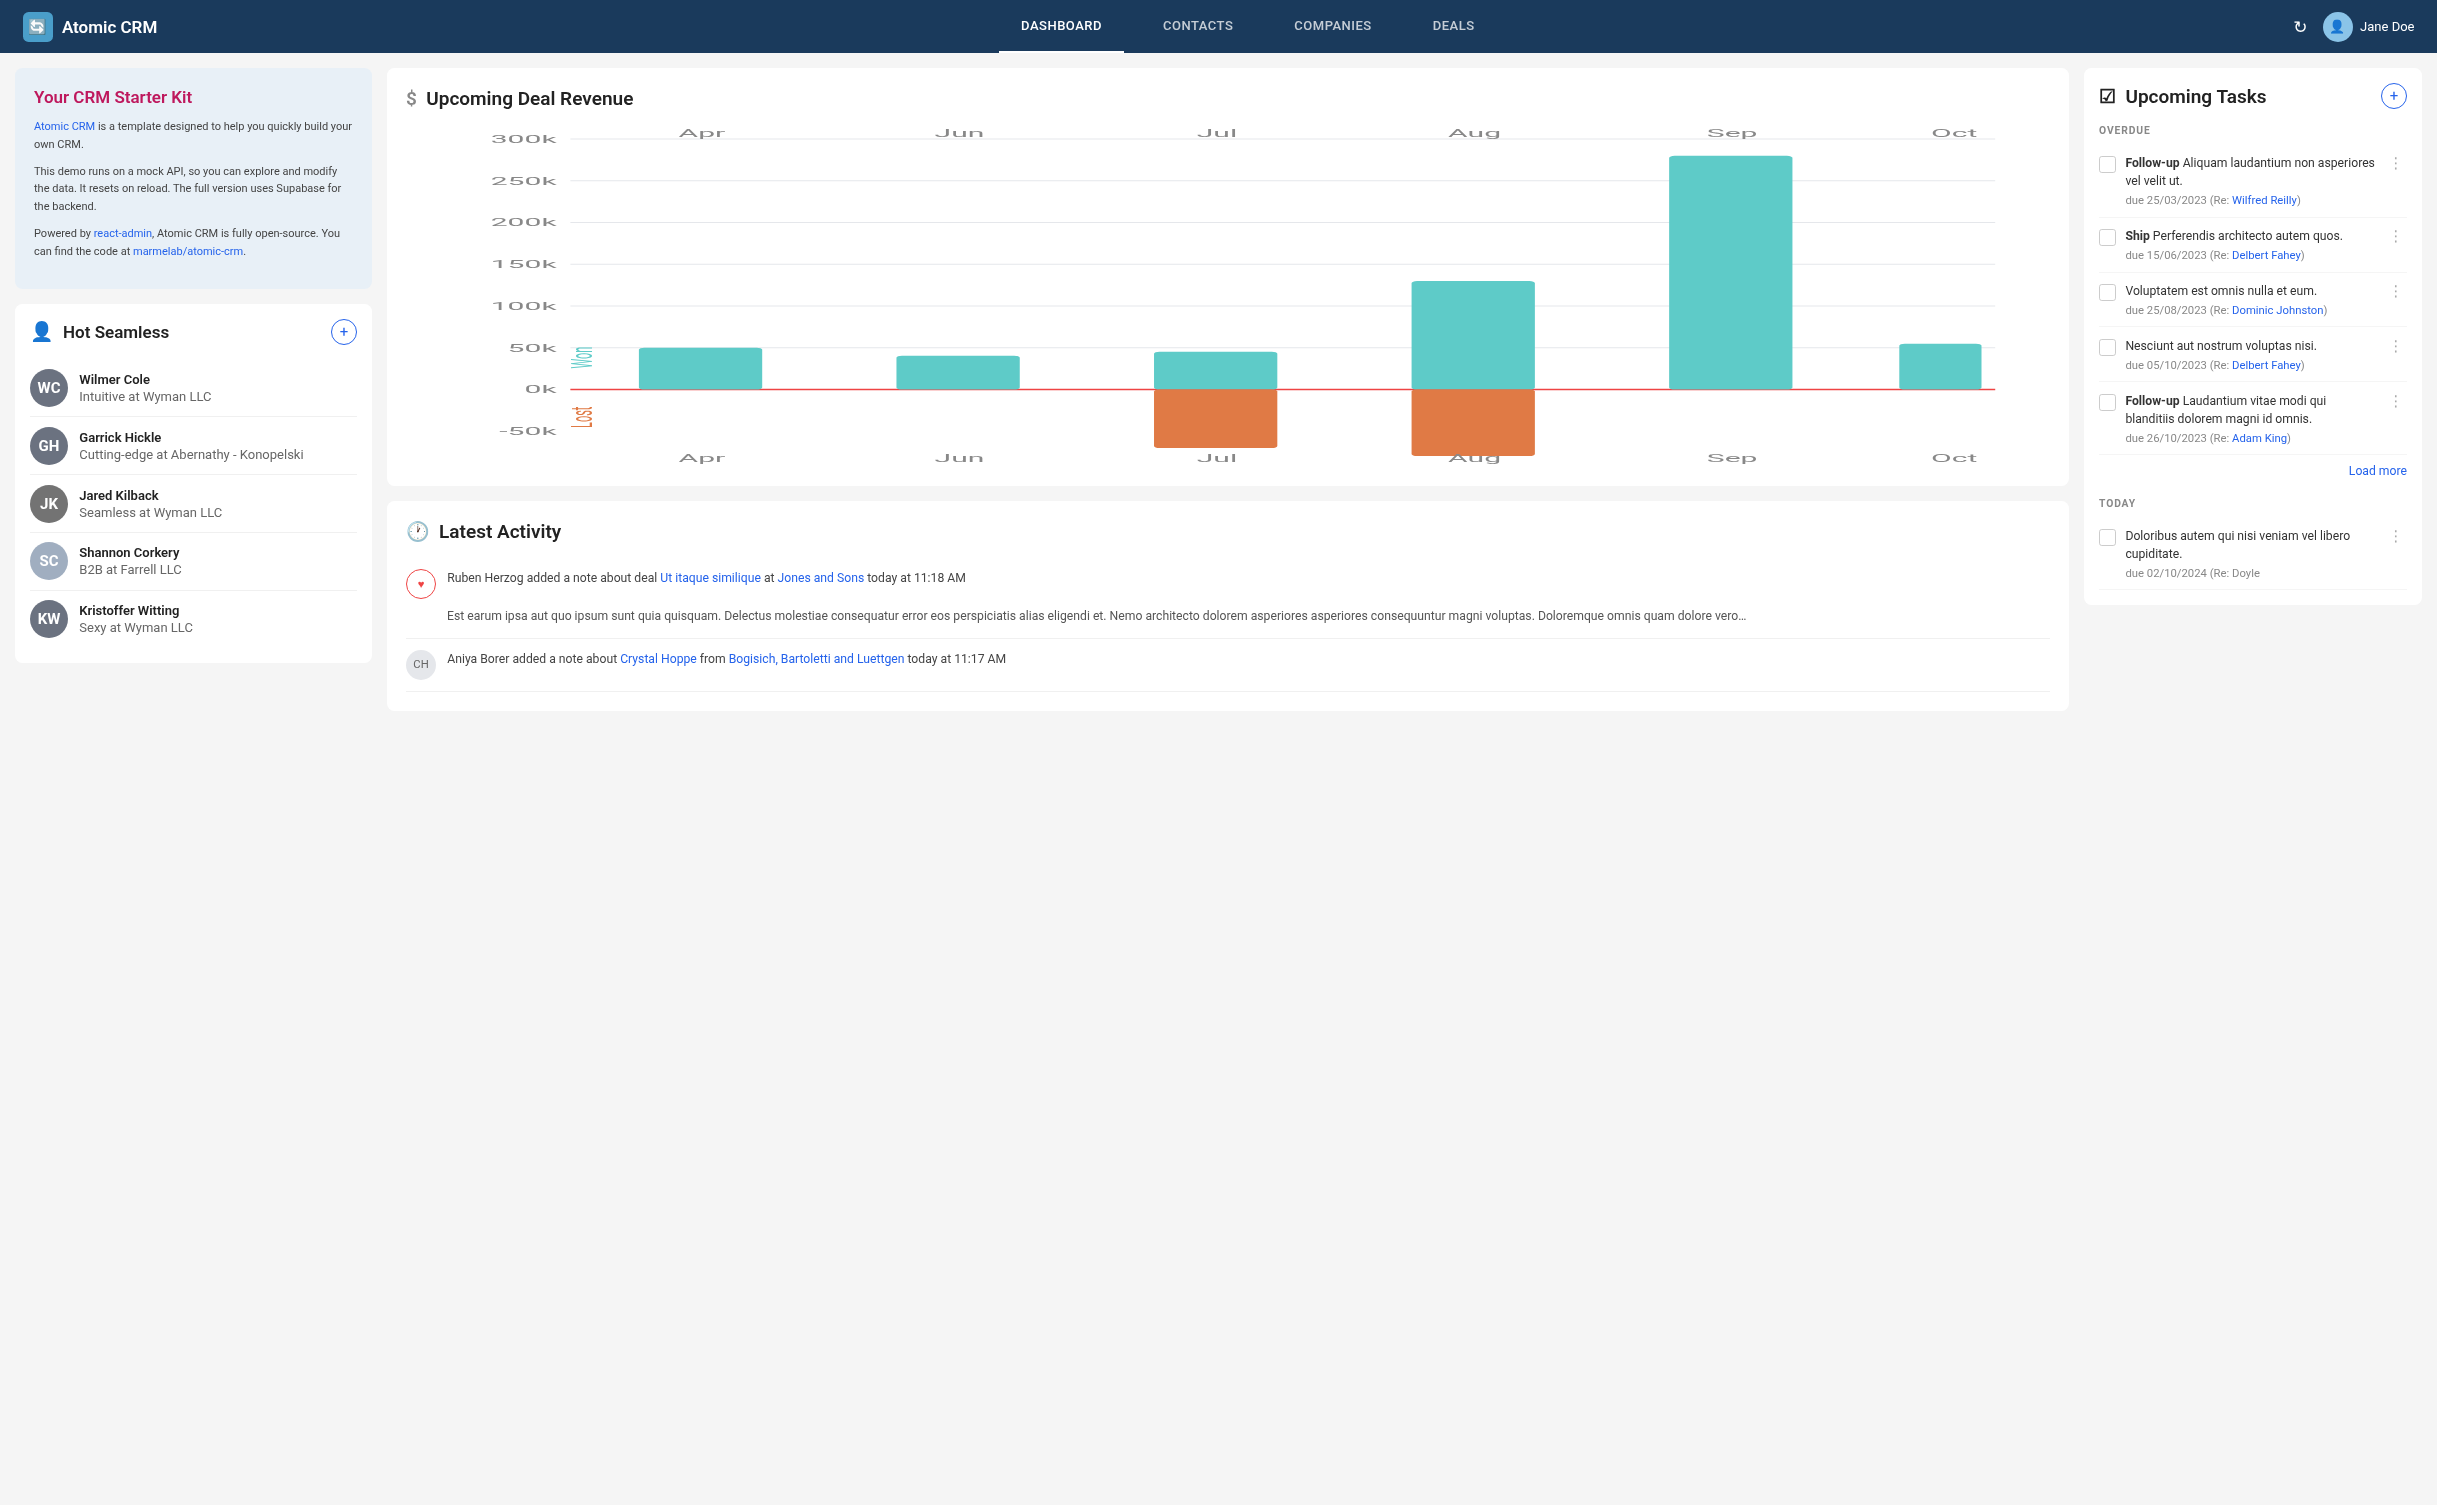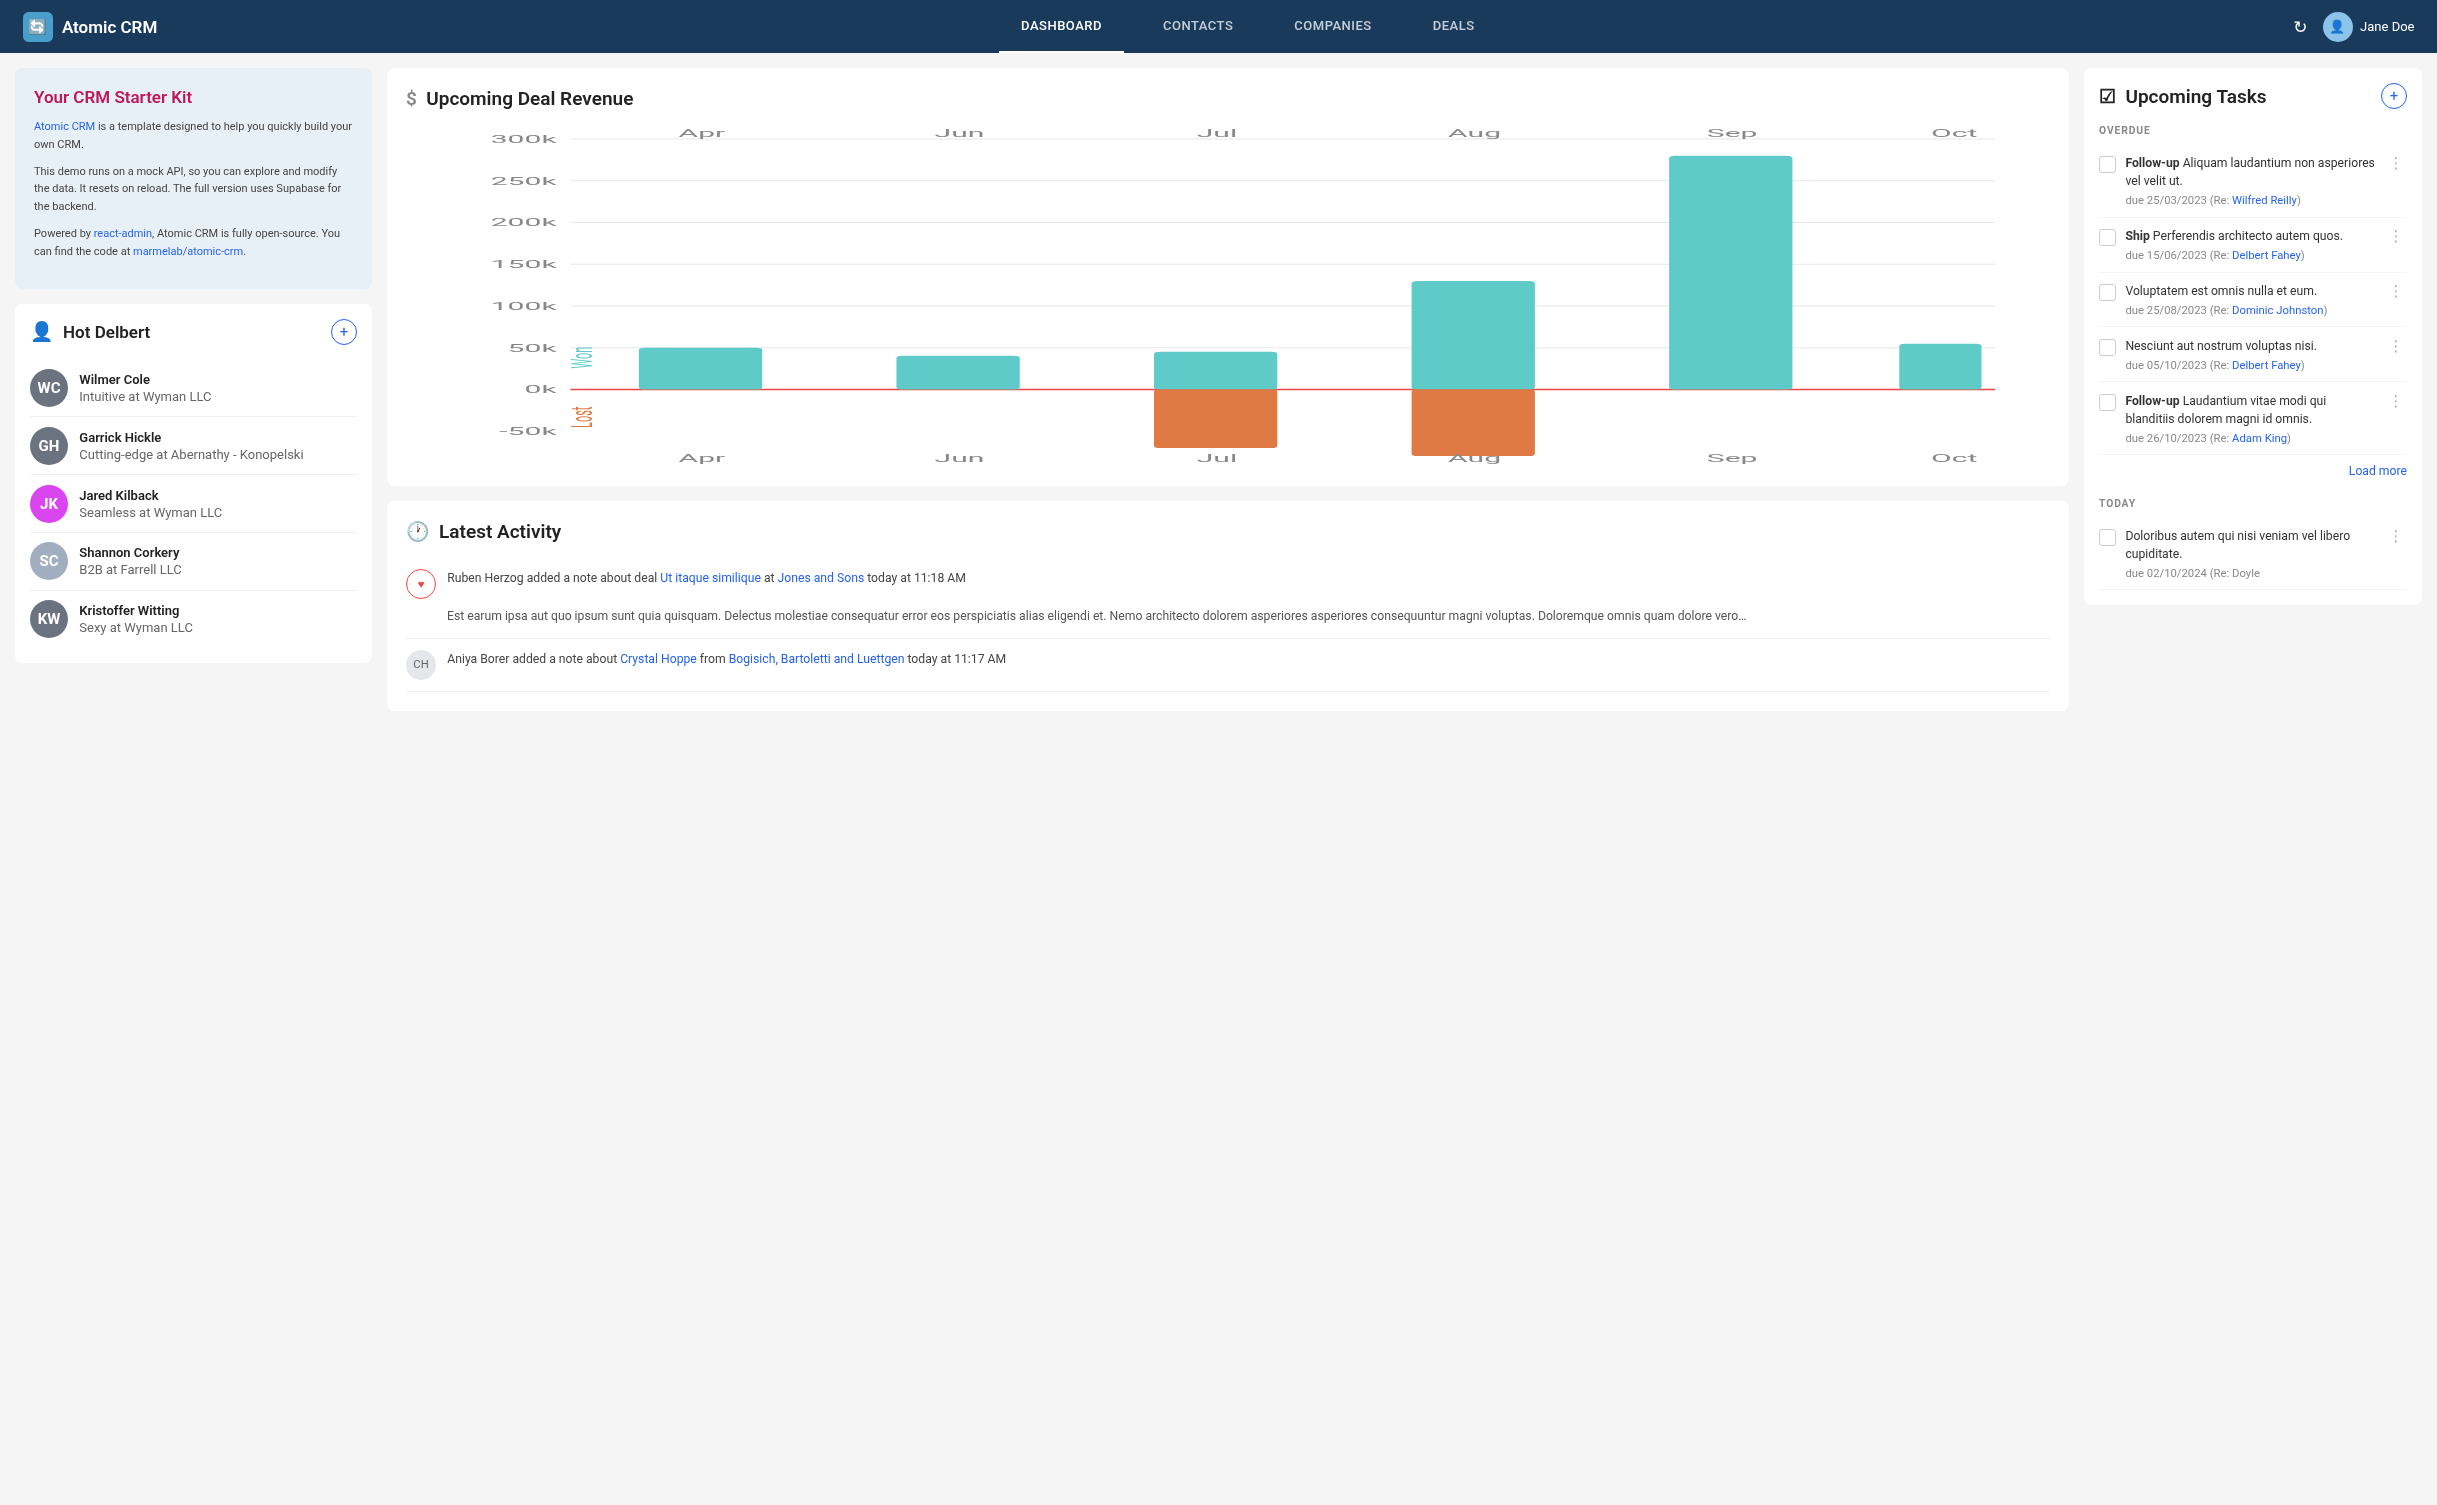--- a/index.html
+++ b/index.html
@@ -348,42 +348,42 @@
       <p>This demo runs on a mock API, so you can explore and modify the data. It resets on reload. The full version uses Supabase for the backend.</p>
       <p>
         <span>Powered by </span><a href="#">react-admin</a><span>, Atomic CRM is fully open-source. You can find the code at </span><a href="#">marmelab/atomic-crm</a><span>.</span>
       </p>
     </div>
 
     <div class="hot-contacts">
       <div class="section-header">
         <div class="section-title">
           <span class="icon">👤</span>
-          <span>Hot Delbert</span>
+          <span>Hot Seamless</span>
         </div>
         <div class="add-btn">+</div>
       </div>
       <div>
 
       <div class="contact-item">
             <div class="contact-avatar" style="background: rgb(107, 114, 128);">WC</div>
             <div class="contact-info">
               <div class="contact-name">Wilmer Cole</div>
               <div class="contact-company">Intuitive at Wyman LLC</div>
             </div>
           </div>
           <div class="contact-item">
             <div class="contact-avatar" style="background: rgb(107, 114, 128);">GH</div>
             <div class="contact-info">
               <div class="contact-name">Garrick Hickle</div>
               <div class="contact-company">Cutting-edge at Abernathy - Konopelski</div>
             </div>
           </div>
           <div class="contact-item">
-            <div class="contact-avatar" style="background: #d946ef;">JK</div>
+            <div class="contact-avatar" style="background: #737373;">JK</div>
             <div class="contact-info">
               <div class="contact-name">Jared Kilback</div>
               <div class="contact-company">Seamless at Wyman LLC</div>
             </div>
           </div>
           <div class="contact-item">
             <div class="contact-avatar" style="background: rgb(160, 174, 192);">SC</div>
             <div class="contact-info">
               <div class="contact-name">Shannon Corkery</div>
               <div class="contact-company">B2B at Farrell LLC</div>

